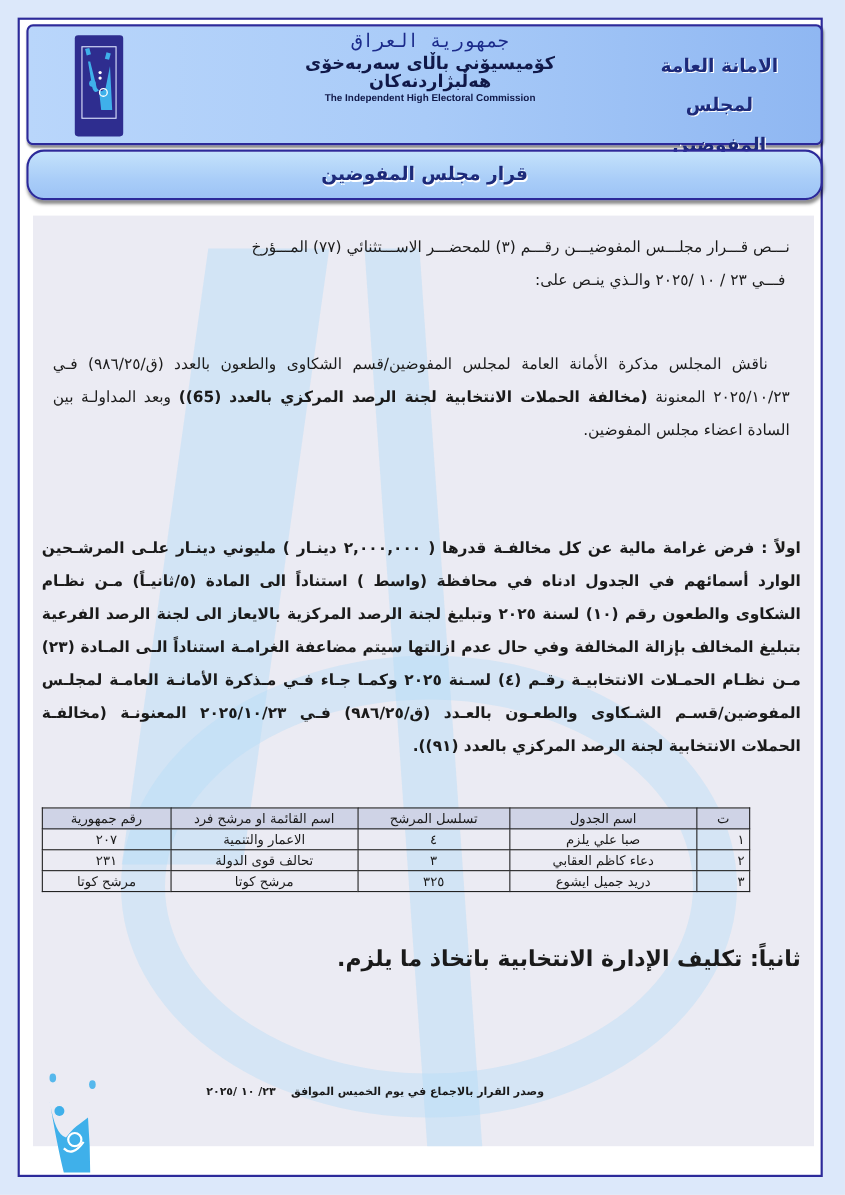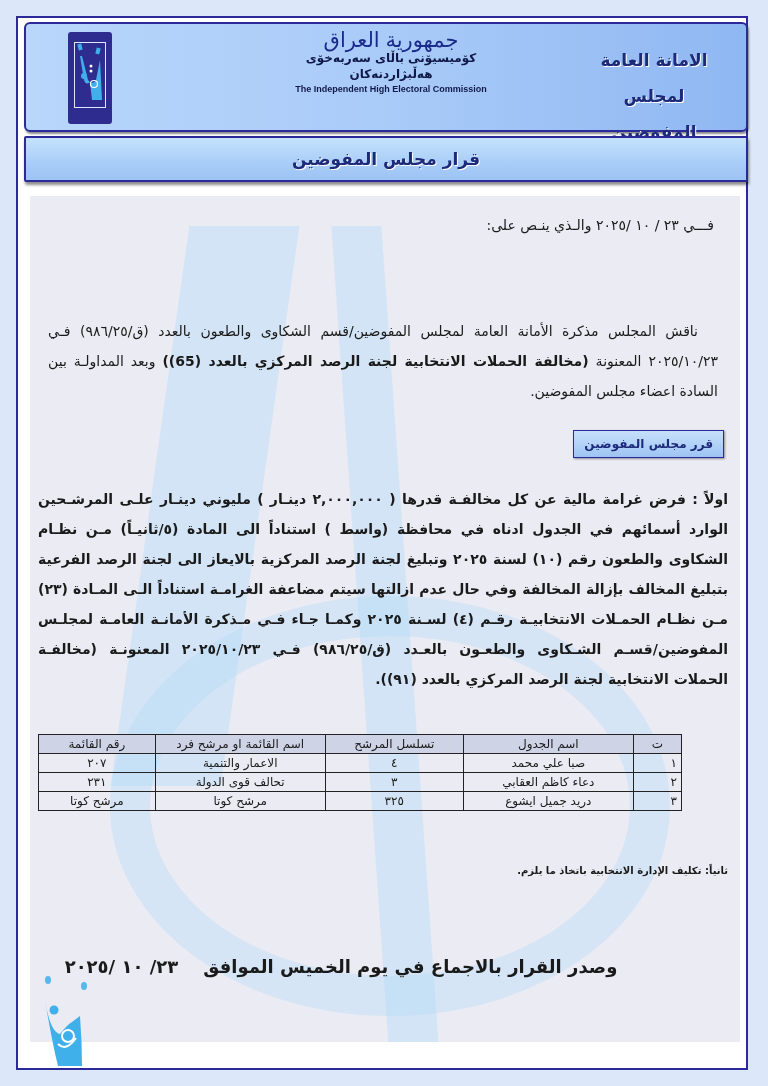--- a/index.html
+++ b/index.html
@@ -28,34 +28,34 @@
   }
   .logo-box .inner {
     position: absolute; left: 6px; top: 10px; width: 30px; height: 64px;
     border: 1px solid #dfe6ff;
   }
   .logo-box svg { position: absolute; left: 4px; top: 8px; }
   .header-center {
     position: absolute; left: 250px; top: 6px; width: 230px; text-align: center;
     direction: rtl;
   }
-  .hc-line1 { font-family: Liberation Sans, sans-serif; font-size: 21px; color: #1b2a8a; line-height: 20px; }
+  .hc-line1 { font-family: Liberation Mono, monospace; font-size: 17px; color: #1b2a8a; line-height: 20px; }
   .hc-line2 { font-family: "DejaVu Serif", serif; font-size: 17px; color: #1b2a8a; line-height: 22px; letter-spacing: -0.5px; }
-  .hc-line3 { font-family: "DejaVu Sans", sans-serif; font-size: 12px; font-weight: bold; color: #101848; line-height: 16px; }
+  .hc-line3 { font-family: "DejaVu Sans", sans-serif; font-size: 16px; font-weight: bold; color: #101848; line-height: 16px; }
   .hc-line4 { font-family: "Liberation Sans", sans-serif; font-size: 9px; color: #101848; direction: ltr; line-height: 14px; font-weight: bold; }
   .header-right {
     position: absolute; right: 22px; top: 18px; width: 140px; text-align: center;
     direction: rtl; color: #1d2a7a; font-weight: bold; font-size: 17px; line-height: 36px;
     font-family: "DejaVu Sans", sans-serif;
     text-shadow: 1px 1px 0 #ffffff;
   }
   .title-bar {
     position: absolute; left: 24px; top: 136px; width: 724px; height: 46px;
     background: linear-gradient(180deg, #c4e2fb 0%, #a9cdf8 60%, #9dc3f5 100%);
-    border: 2px solid #2c2a9a; border-radius: 2px;
+    border: 2px solid #2c2a9a; border-radius: 16px;
     box-shadow: 1px 3px 3px rgba(0,0,0,0.45);
     box-sizing: border-box;
     text-align: center; direction: rtl;
   }
   .title-bar span {
     line-height: 42px; font-size: 17px; font-weight: bold; color: #1d2a7a;
     text-shadow: 1px 1px 0 #ffffff;
   }
   .content-bg {
     position: absolute; left: 30px; top: 196px; width: 710px; height: 846px;
@@ -86,22 +86,22 @@
   .cand-table {
     position: absolute; left: 8px; top: 538px; width: 644px;
     border-collapse: collapse; direction: rtl; font-size: 12px;
   }
   .cand-table th, .cand-table td {
     border: 1px solid #222; height: 18px; padding: 0 4px; text-align: center;
   }
   .cand-table th { background: #cfd3e6; font-weight: normal; }
   .cand-table td { font-weight: normal; }
   .cand-table td.col-no { text-align: right; font-weight: normal; }
-  .p4 { top: 660px; width: 690px; right: 12px; font-weight: bold; font-size: 10px; line-height: 30px; }
-  .p5 { top: 756px; width: 690px; right: 14px; font-weight: bold; font-size: 18px; text-align: center; }
+  .p4 { top: 660px; width: 690px; right: 12px; font-weight: bold; font-size: 20px; line-height: 30px; }
+  .p5 { top: 782px; width: 690px; right: 14px; font-weight: bold; font-size: 10px; text-align: center; }
   .p5 .inner { display: inline-block; margin-right: 80px; }
   .footer-logo { position: absolute; left: 40px; top: 972px; }
 </style>
 </head>
 <body>
 
 <div class="page-frame"></div>
 
 <div class="header-box">
   <div class="logo-box">
@@ -132,45 +132,45 @@
 </div>
 
 <div class="content-bg">
   <div class="watermark-shape" style="left:120px; top:30px; width:110px; height:560px; transform:skewX(-8deg);"></div>
   <div class="watermark-shape" style="left:330px; top:30px; width:50px; height:820px; transform:skewX(4deg);"></div>
   <div class="watermark-shape" style="left:80px; top:400px; width:560px; height:420px; border-radius:50%; background:transparent; border:40px solid rgba(180,220,248,0.4); box-sizing:border-box;"></div>
 </div>
 
 <div class="content">
   <div class="para p1">
+    <div>نـــص قـــرار مجلـــس المفوضيـــن رقـــم (٣) للمحضـــر الاســـتثنائي (٧٧) المـــؤرخ</div>
     <div style="padding-right:4px;">فـــي ٢٣ / ١٠ /٢٠٢٥ والـذي ينـص على:</div>
   </div>
 
   <div class="para p2">
     <span style="display:inline-block;width:20px;"></span><span>ناقش المجلس مذكرة الأمانة العامة لمجلس المفوضين/قسم الشكاوى والطعون بالعدد (ق/٩٨٦/٢٥) فـي ٢٠٢٥/١٠/٢٣ المعنونة </span><b>(مخالفة الحملات الانتخابية لجنة الرصد المركزي بالعدد (65))</b><span> وبعد المداولـة بين السادة اعضاء مجلس المفوضين.</span>
   </div>
 
-  <div class="decision-tag">قرر مجلس المفوضين</div>
 
   <div class="para p3">اولاً : فرض غرامة مالية عن كل مخالفـة قدرها ( ٢,٠٠٠,٠٠٠ دينـار ) مليوني دينـار علـى المرشـحين الوارد أسمائهم في الجدول ادناه في محافظة (واسط ) استناداً الى المادة (٥/ثانيـاً) مـن نظـام الشكاوى والطعون رقم (١٠) لسنة ٢٠٢٥ وتبليغ لجنة الرصد المركزية بالايعاز الى لجنة الرصد الفرعية بتبليغ المخالف بإزالة المخالفة وفي حال عدم ازالتها سيتم مضاعفة الغرامـة استناداً الـى المـادة (٢٣) مـن نظـام الحمـلات الانتخابيـة رقـم (٤) لسـنة ٢٠٢٥ وكمـا جـاء فـي مـذكرة الأمانـة العامـة لمجلـس المفوضين/قسـم الشـكاوى والطعـون بالعـدد (ق/٩٨٦/٢٥) فـي ٢٠٢٥/١٠/٢٣ المعنونـة (مخالفـة الحملات الانتخابية لجنة الرصد المركزي بالعدد (٩١)).</div>
 
   <table class="cand-table">
     <thead>
       <tr>
         <th style="width:36px;">ت</th>
         <th style="width:150px;">اسم الجدول</th>
         <th style="width:120px;">تسلسل المرشح</th>
         <th style="width:150px;">اسم القائمة او مرشح فرد</th>
-        <th style="width:100px;">رقم القائمة</th>
+        <th style="width:100px;">رقم جمهورية</th>
       </tr>
     </thead>
     <tbody>
       <tr>
         <td class="col-no">١</td>
-        <td>صبا علي محمد</td>
+        <td>صبا علي يلزم</td>
         <td>٤</td>
         <td>الاعمار والتنمية</td>
         <td>٢٠٧</td>
       </tr>
       <tr>
         <td class="col-no">٢</td>
         <td>دعاء كاظم العقابي</td>
         <td>٣</td>
         <td>تحالف قوى الدولة</td>
         <td>٢٣١</td>

